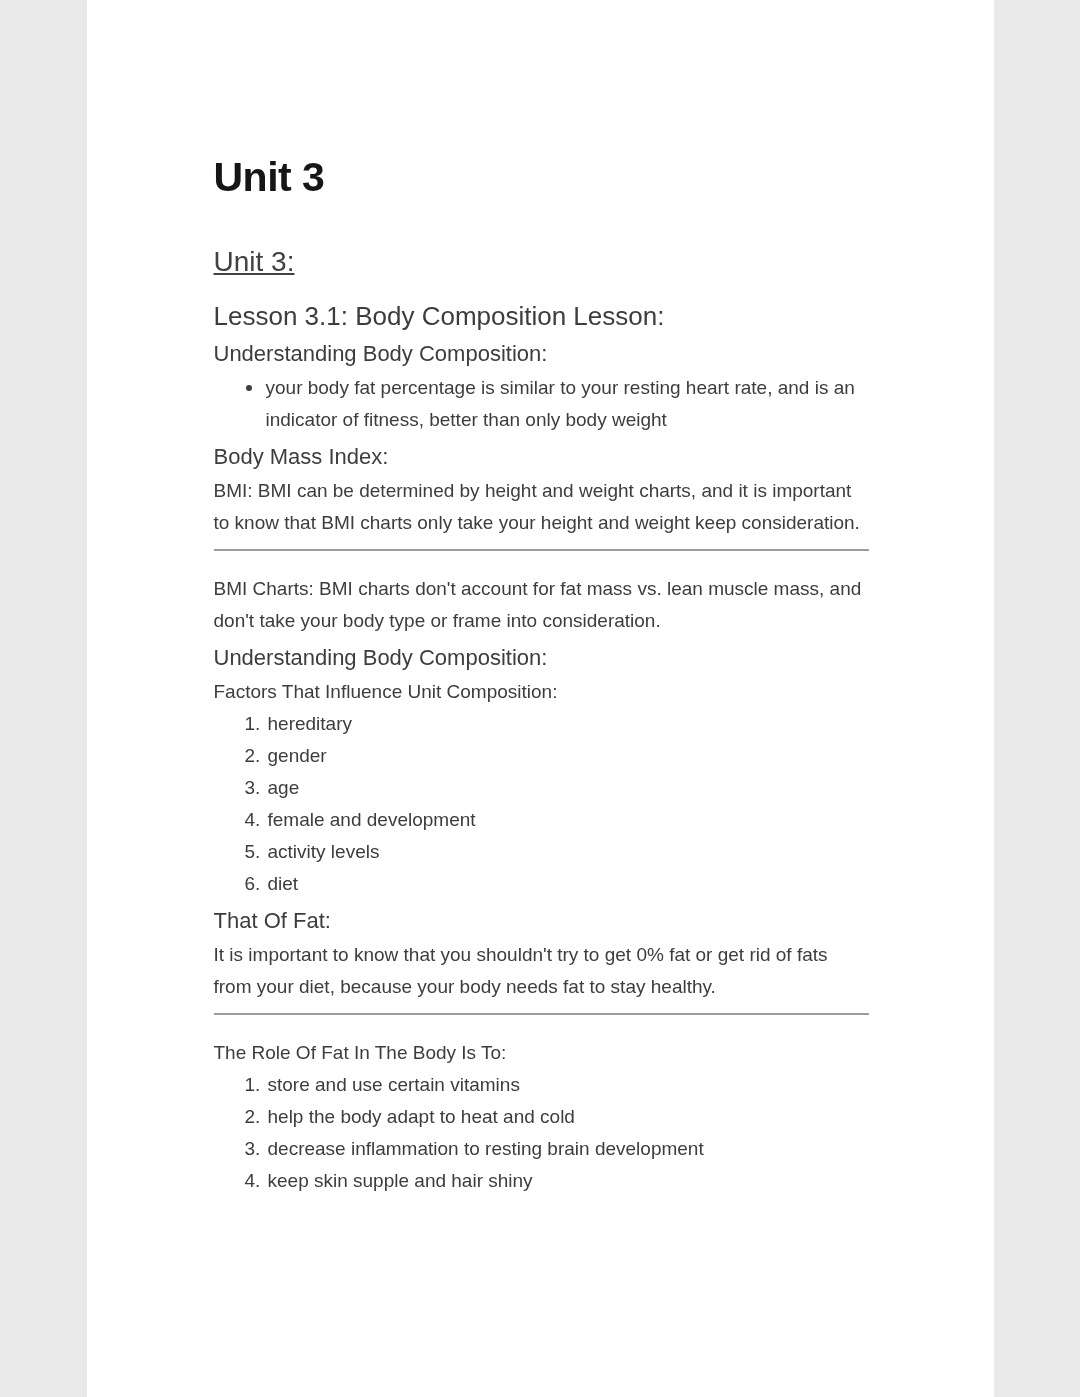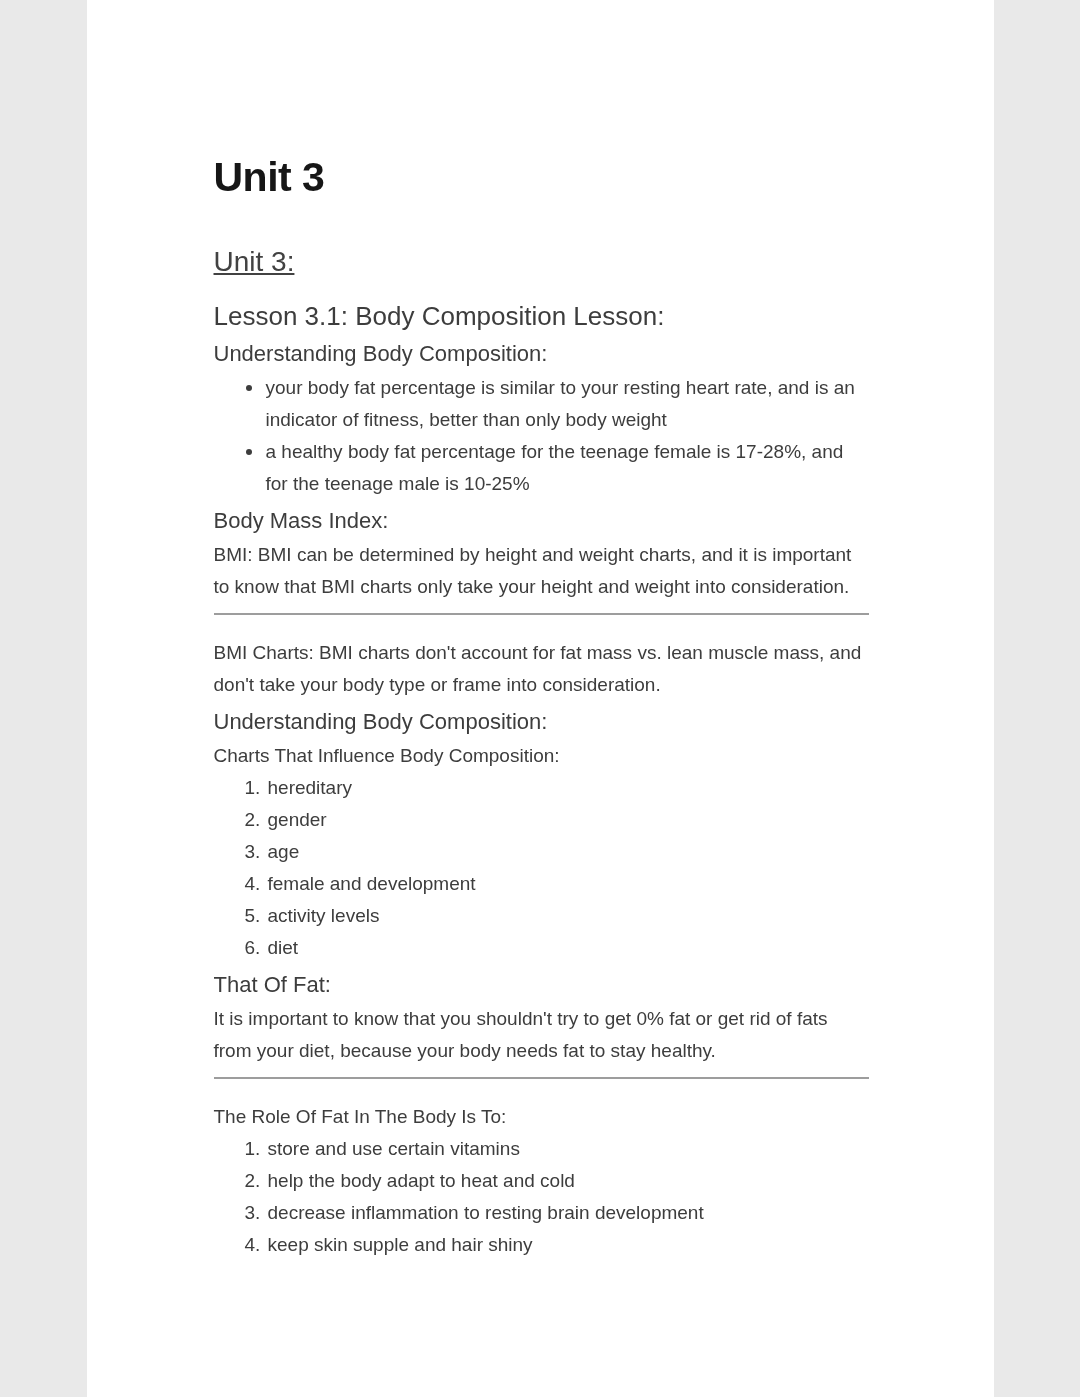--- a/index.html
+++ b/index.html
@@ -82,28 +82,27 @@
 <body>
 
 <div class="page">
   <div class="doc-body" id="doc-body">
       <h1>Unit 3</h1>
       <h2>Unit 3:</h2>
       <h3>Lesson 3.1: Body Composition Lesson:</h3>
       <h4>Understanding Body Composition:</h4>
       <ul>
         <li>your body fat percentage is similar to your resting heart rate, and is an indicator of fitness, better than only body weight</li>
-        <li>a healthy body fat percentage for the teenage female is 17-28%, and for the teenage male is 10-25%</li>
       </ul>
       <h4>Body Mass Index:</h4>
-      <p>BMI: BMI can be determined by height and weight charts, and it is important to know that BMI charts only take your height and weight into consideration.</p>
+      <p>BMI: BMI can be determined by height and weight charts, and it is important to know that BMI charts only take your height and weight keep consideration.</p>
       <hr>
       <p>BMI Charts: BMI charts don't account for fat mass vs. lean muscle mass, and don't take your body type or frame into consideration.</p>
       <h4>Understanding Body Composition:</h4>
-      <p>Charts That Influence Body Composition:</p>
+      <p>Factors That Influence Unit Composition:</p>
       <ol>
         <li>hereditary</li>
         <li>gender</li>
         <li>age</li>
         <li>female and development</li>
         <li>activity levels</li>
         <li>diet</li>
       </ol>
       <h4>That Of Fat:</h4>
       <p>It is important to know that you shouldn't try to get 0% fat or get rid of fats from your diet, because your body needs fat to stay healthy.</p>

